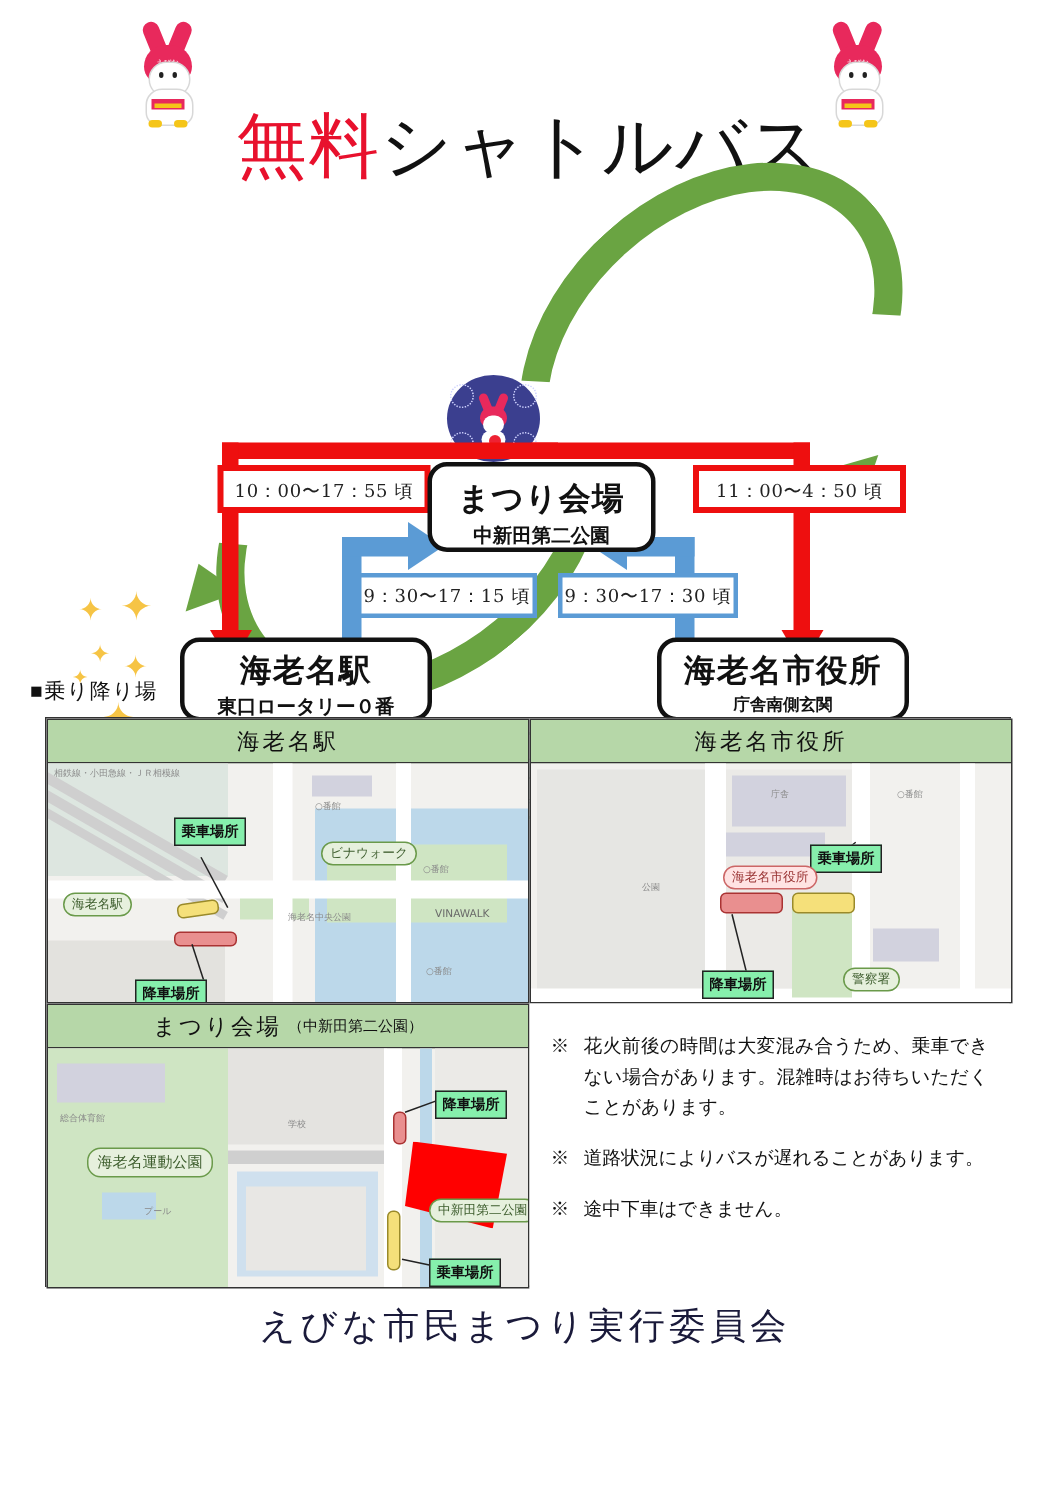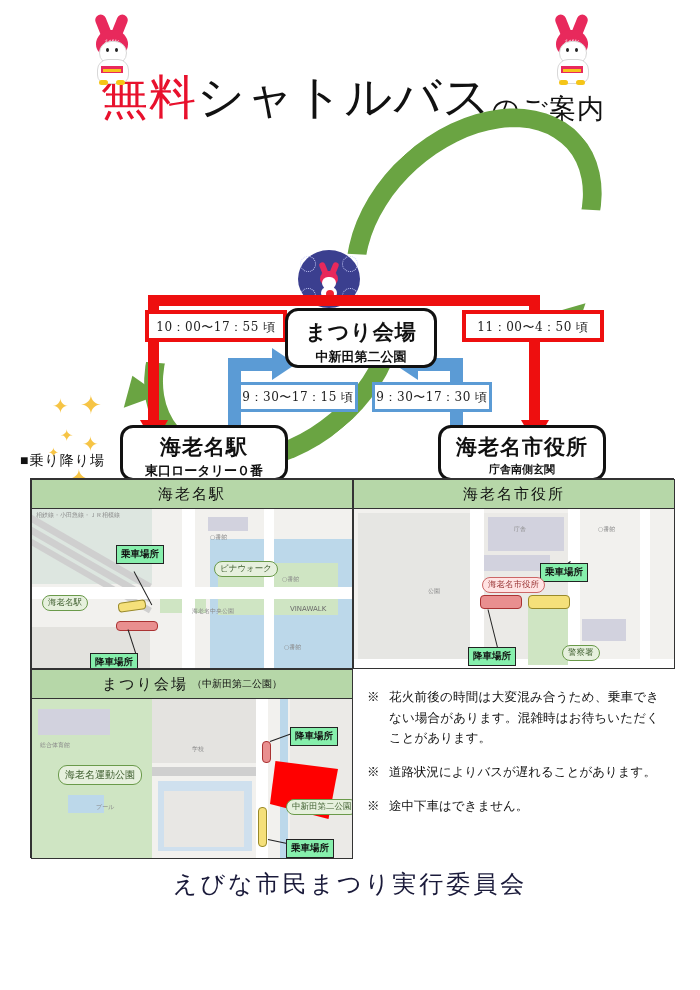--- a/index.html
+++ b/index.html
@@ -256,21 +256,20 @@
 </style>
 </head>
 <body>
 
 <div class="page">
 
   <div class="header">
     <div class="title-main">
       <span class="title-free">無料</span>
       <span class="title-shuttle">シャトルバス</span>
-      <span class="title-tail">のご案内</span>
     </div>
 
     <div class="mascot mascot-left">
       <div class="ear l"></div>
       <div class="ear r"></div>
       <div class="hood"></div>
       <div class="hoodtxt">えびな</div>
       <div class="face"></div>
       <div class="eye l"></div>
       <div class="eye r"></div>

